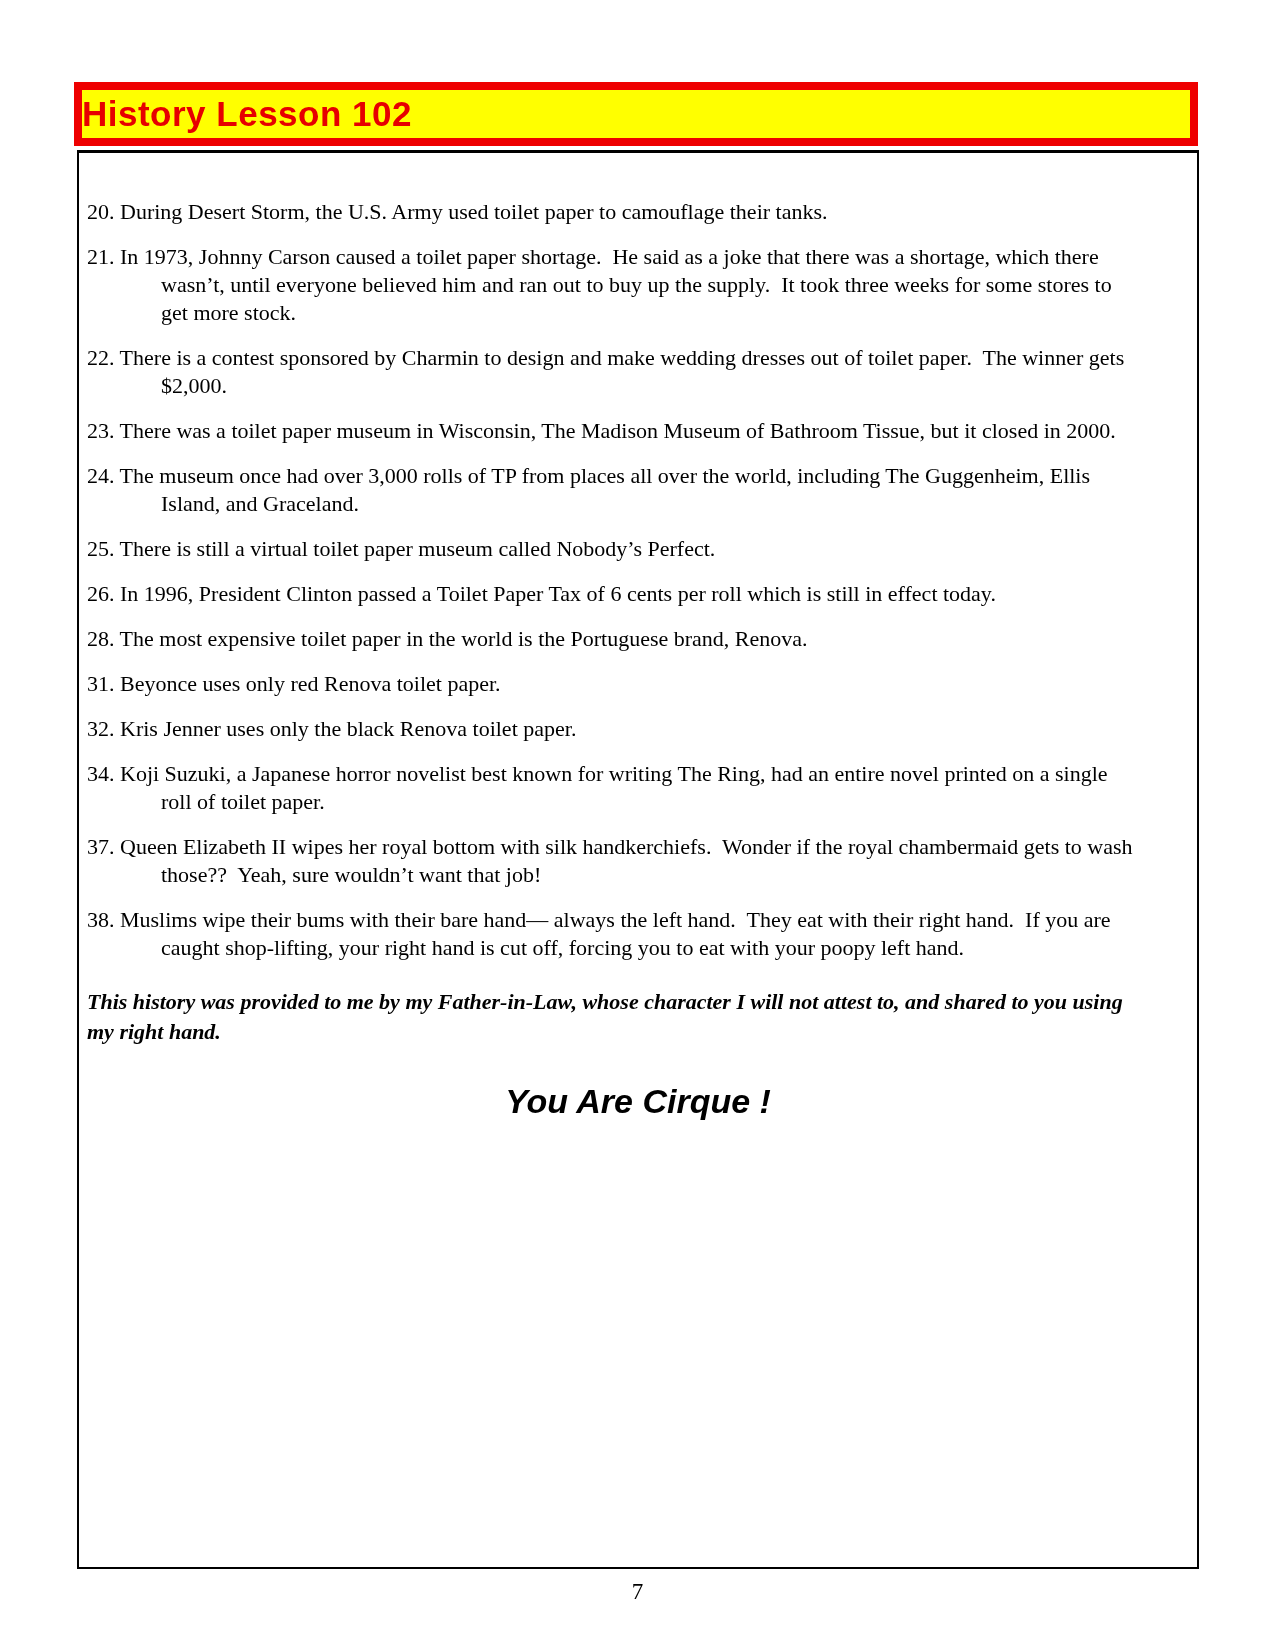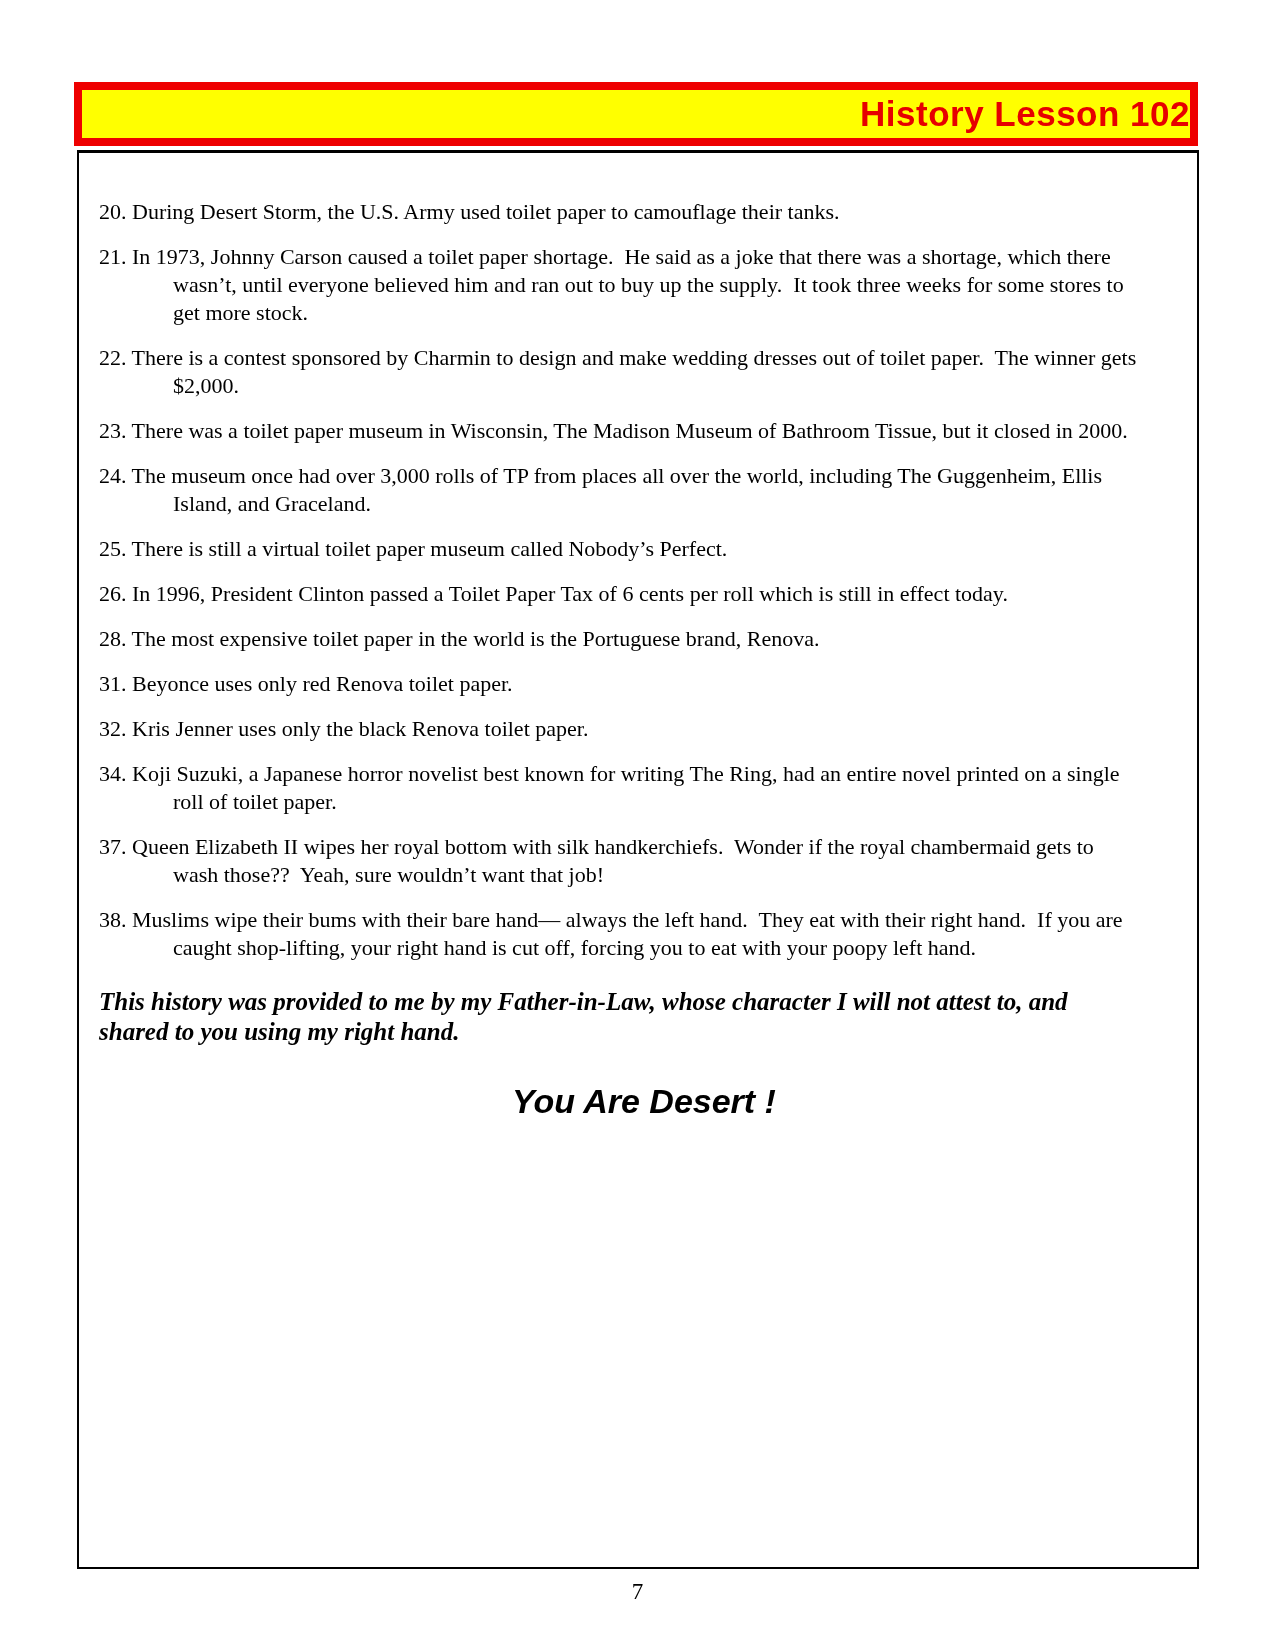--- a/index.html
+++ b/index.html
@@ -20,52 +20,52 @@
     position: absolute;
     left: 74px;
     top: 82px;
     width: 1124px;
     height: 64px;
     box-sizing: border-box;
     background: var(--banner-bg, #ffff00);
     border: 8px solid var(--banner-border, #ee0000);
     display: flex;
     align-items: center;
-    justify-content: flex-end;
+    justify-content: flex-start;
   }
   .banner-title {
     font-family: "Liberation Sans", sans-serif;
     font-weight: bold;
     font-size: 35px;
     letter-spacing: 0.5px;
     color: var(--title-color, #e60000);
     white-space: nowrap;
   }
   .content-box {
     position: absolute;
     left: 77px;
     top: 150px;
     width: 1122px;
     height: 1419px;
     box-sizing: border-box;
     border: 2px solid var(--box-border, #000000);
     border-top-width: 3px;
-    padding: 45px 54px 0 20px;
+    padding: 45px 54px 0 8px;
   }
   .fact {
     margin: 0 0 17px 0;
     padding-left: 74px;
     text-indent: -74px;
     font-size: 22px;
     line-height: 28px;
     white-space: pre-wrap;
   }
   .closing {
     margin: 25px 0 0 0;
-    font-size: 25px;
+    font-size: 22px;
     line-height: 30px;
     font-weight: bold;
     font-style: italic;
     white-space: pre-wrap;
   }
   .welcome {
     margin: 32px -46px 0 0;
     text-align: center;
     font-family: "Liberation Sans", sans-serif;
     font-weight: bold;
@@ -104,18 +104,18 @@
         <p class="fact"><span>28.</span> <span>The most expensive toilet paper in the world is the Portuguese brand, Renova.</span></p>
         <p class="fact"><span>31.</span> <span>Beyonce uses only red Renova toilet paper.</span></p>
         <p class="fact"><span>32.</span> <span>Kris Jenner uses only the black Renova toilet paper.</span></p>
         <p class="fact"><span>34.</span> <span>Koji Suzuki, a Japanese horror novelist best known for writing The Ring, had an entire novel printed on a single roll of toilet paper.</span></p>
         <p class="fact"><span>37.</span> <span>Queen Elizabeth II wipes her royal bottom with silk handkerchiefs.  Wonder if the royal chambermaid gets to wash those??  Yeah, sure wouldn’t want that job!</span></p>
         <p class="fact"><span>38.</span> <span>Muslims wipe their bums with their bare hand— always the left hand.  They eat with their right hand.  If you are caught shop-lifting, your right hand is cut off, forcing you to eat with your poopy left hand.</span></p>
       </div>
 
     <p class="closing">This history was provided to me by my Father-in-Law, whose character I will not attest to, and shared to you using my right hand.</p>
 
-    <p class="welcome">You Are Desert !</p>
+    <p class="welcome">You Are Cirque !</p>
   </div>
 
   <div class="page-number">7</div>
 
 </div>
 
 </body></html>

